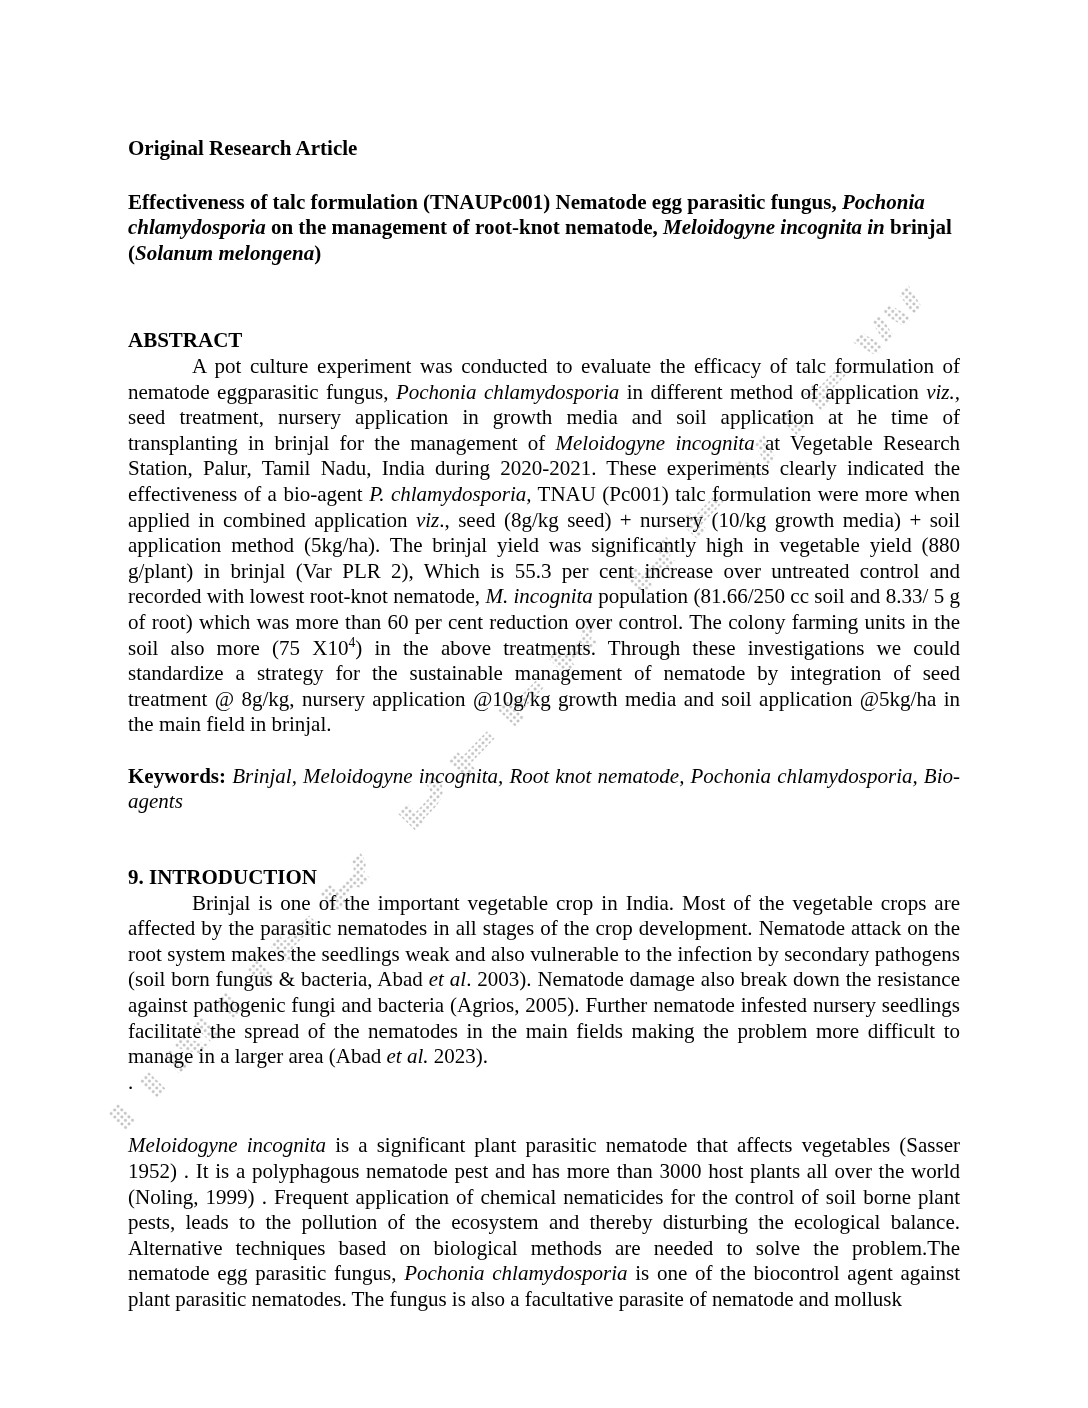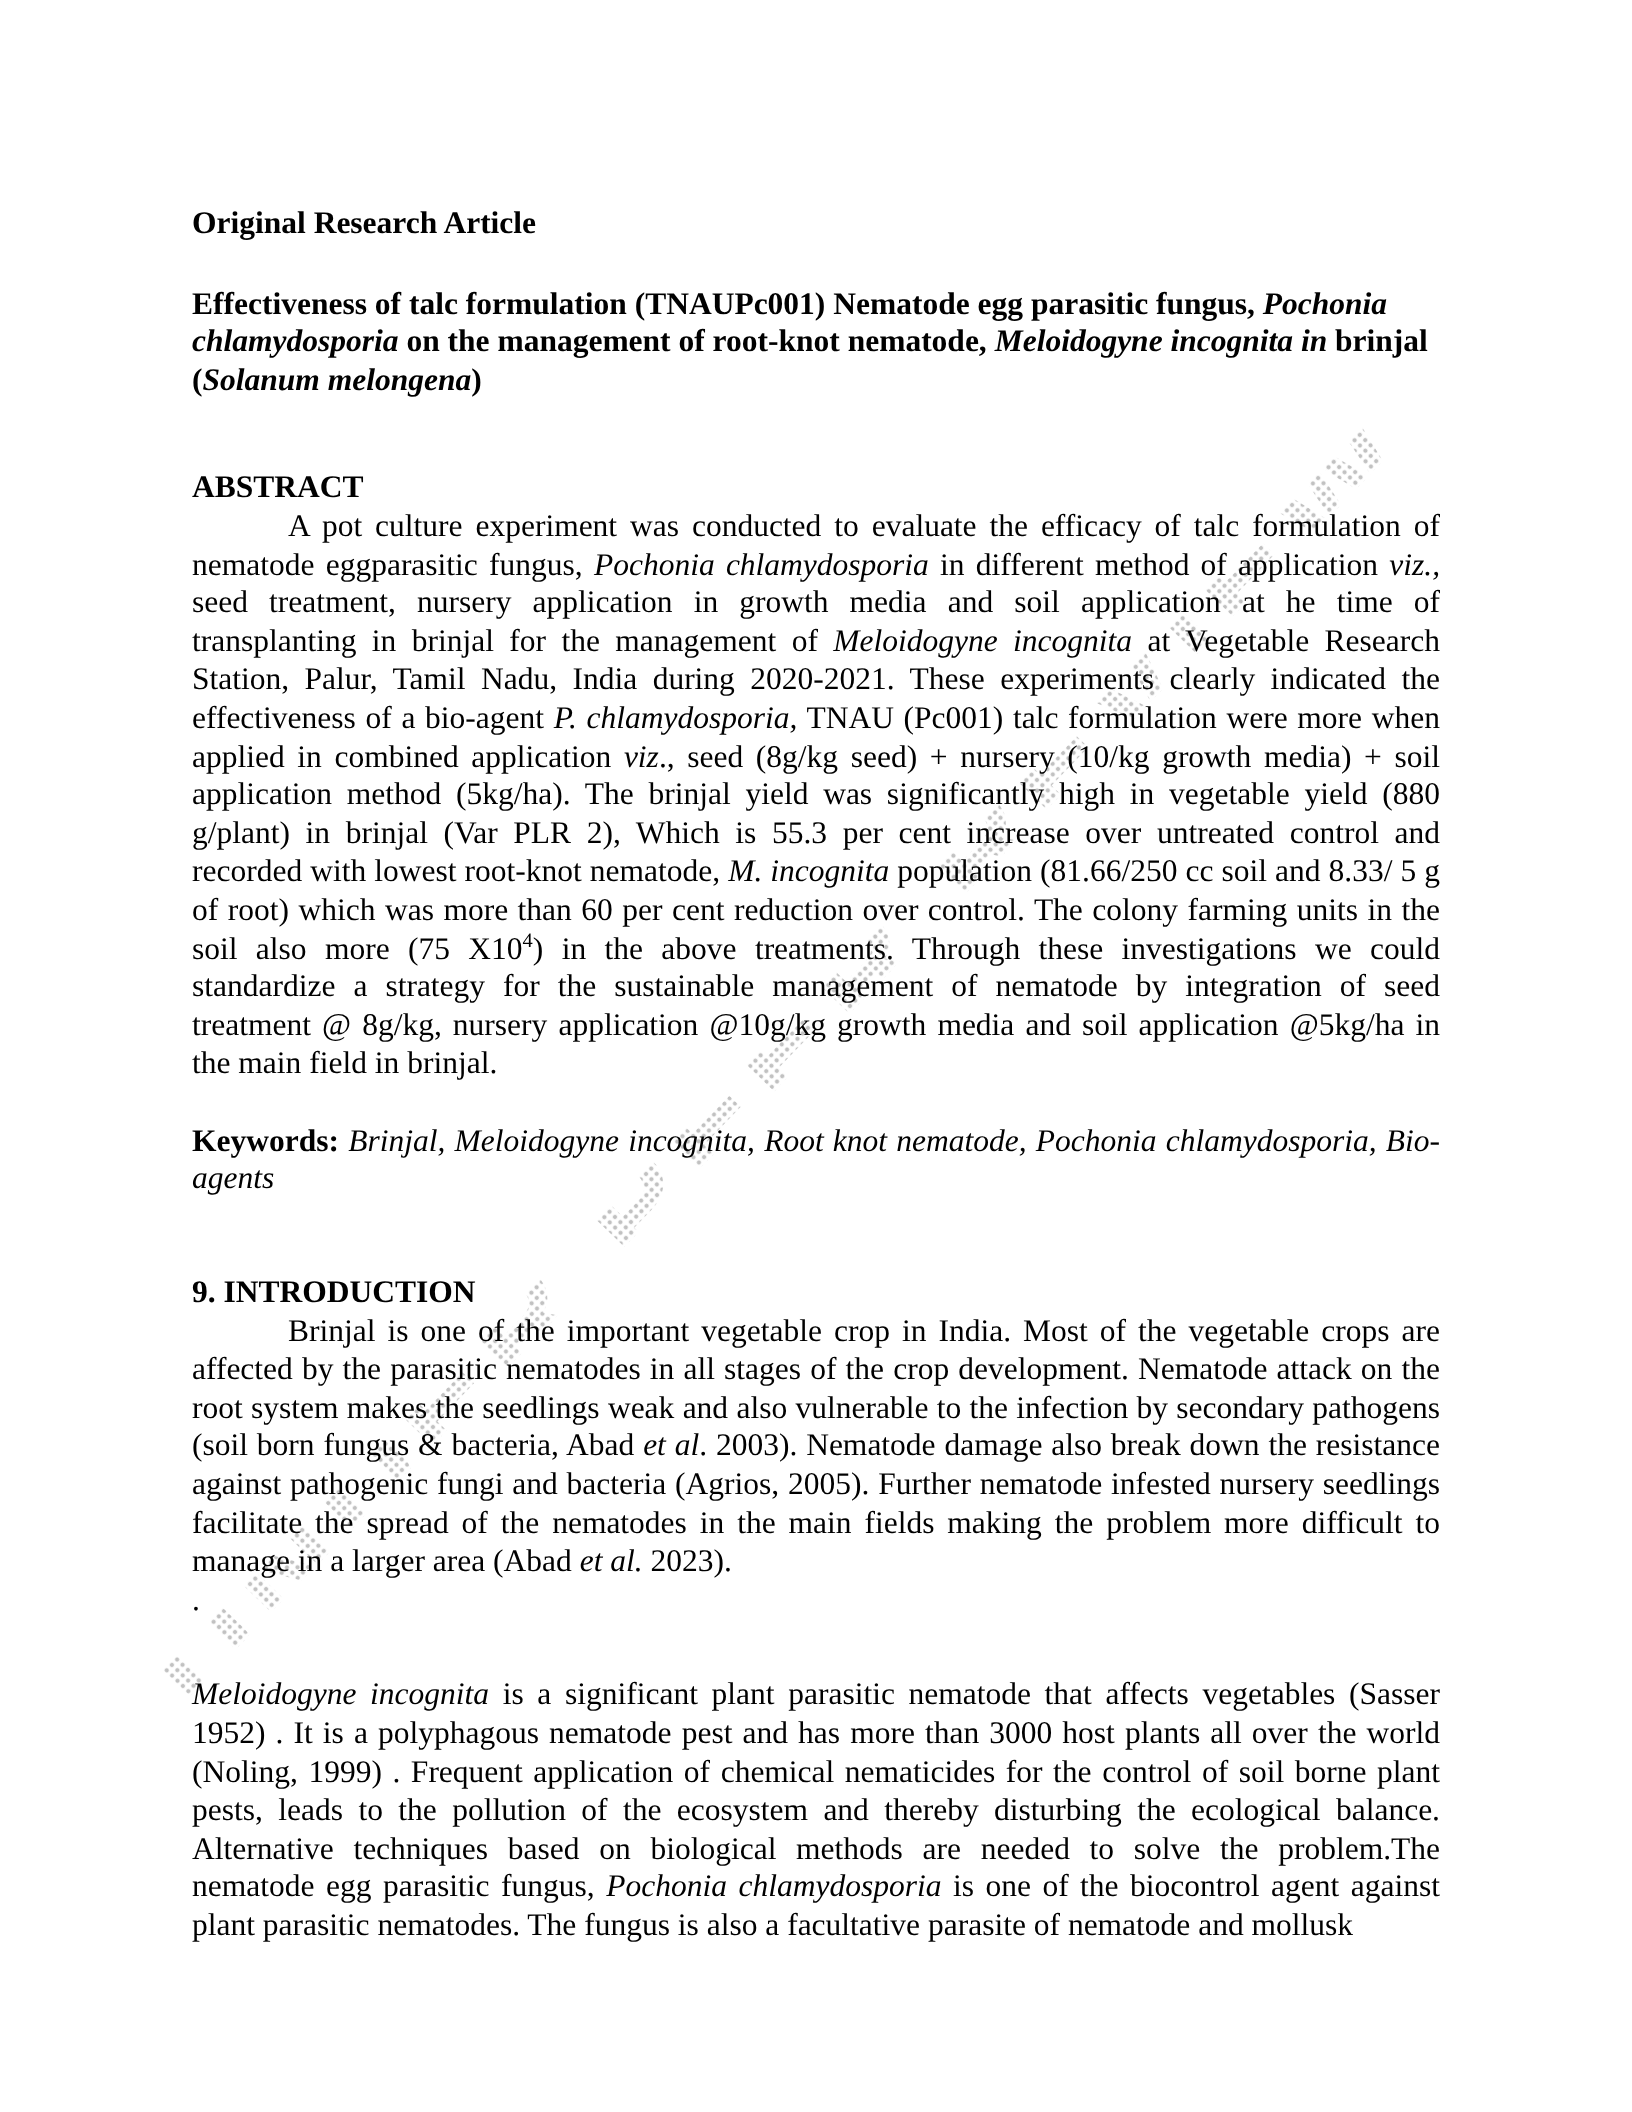--- a/index.html
+++ b/index.html
@@ -29,21 +29,21 @@
     font-weight: bold;
   }
   .title {
     margin-top: 28px;
     text-align: left;
     font-weight: bold;
   }
   .section-heading {
     font-weight: bold;
   }
-  .abstract-heading { margin-top: 46px; }
+  .abstract-heading { margin-top: 62px; }
   .abstract-body {
     text-align: justify;
     text-indent: 64px;
   }
   .keywords {
     margin-top: 26px;
     text-align: justify;
   }
   .intro-heading { margin-top: 50px; }
   .intro-para1 {

